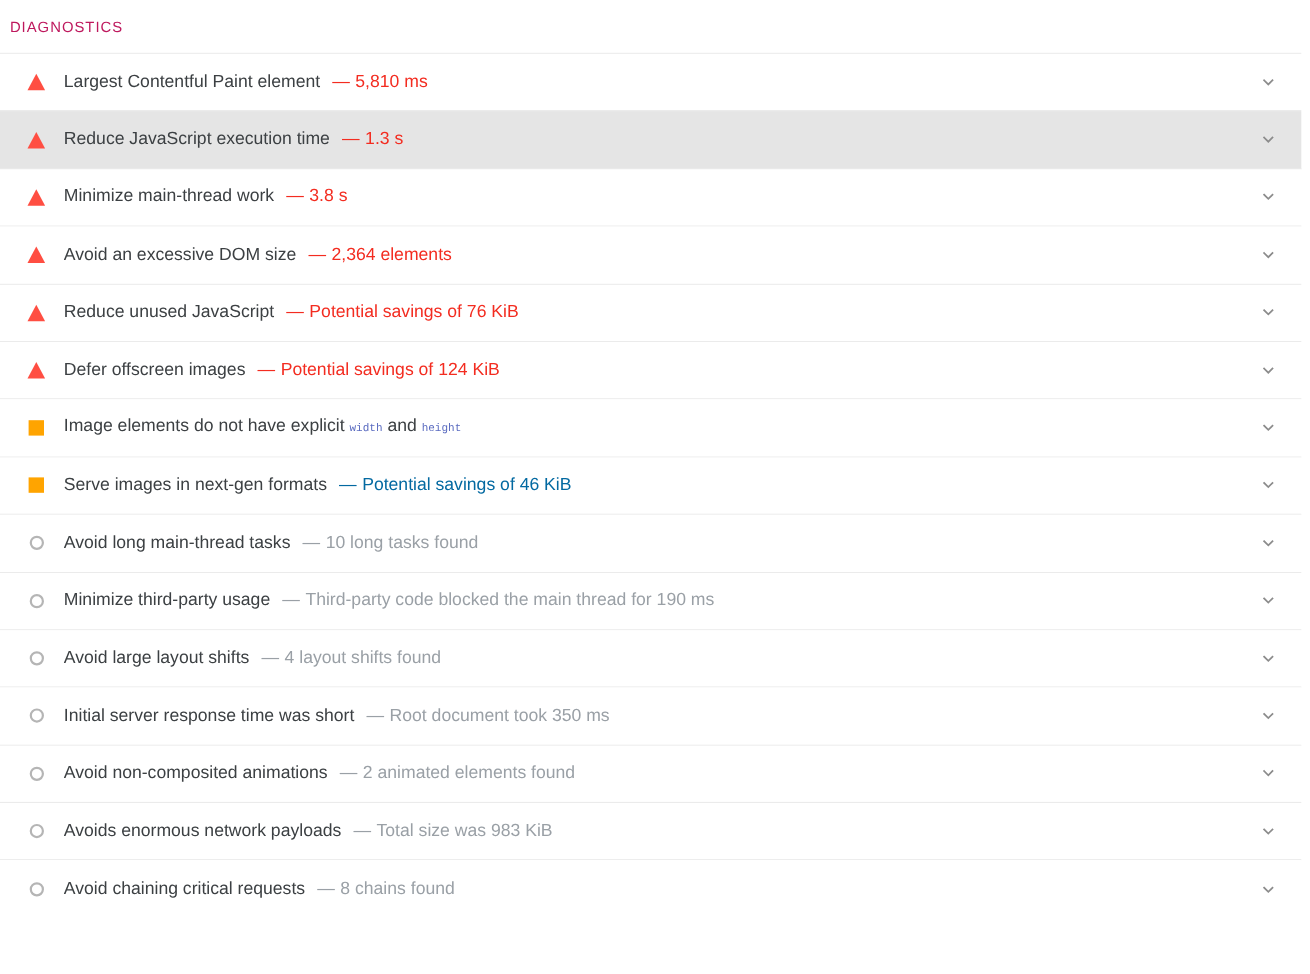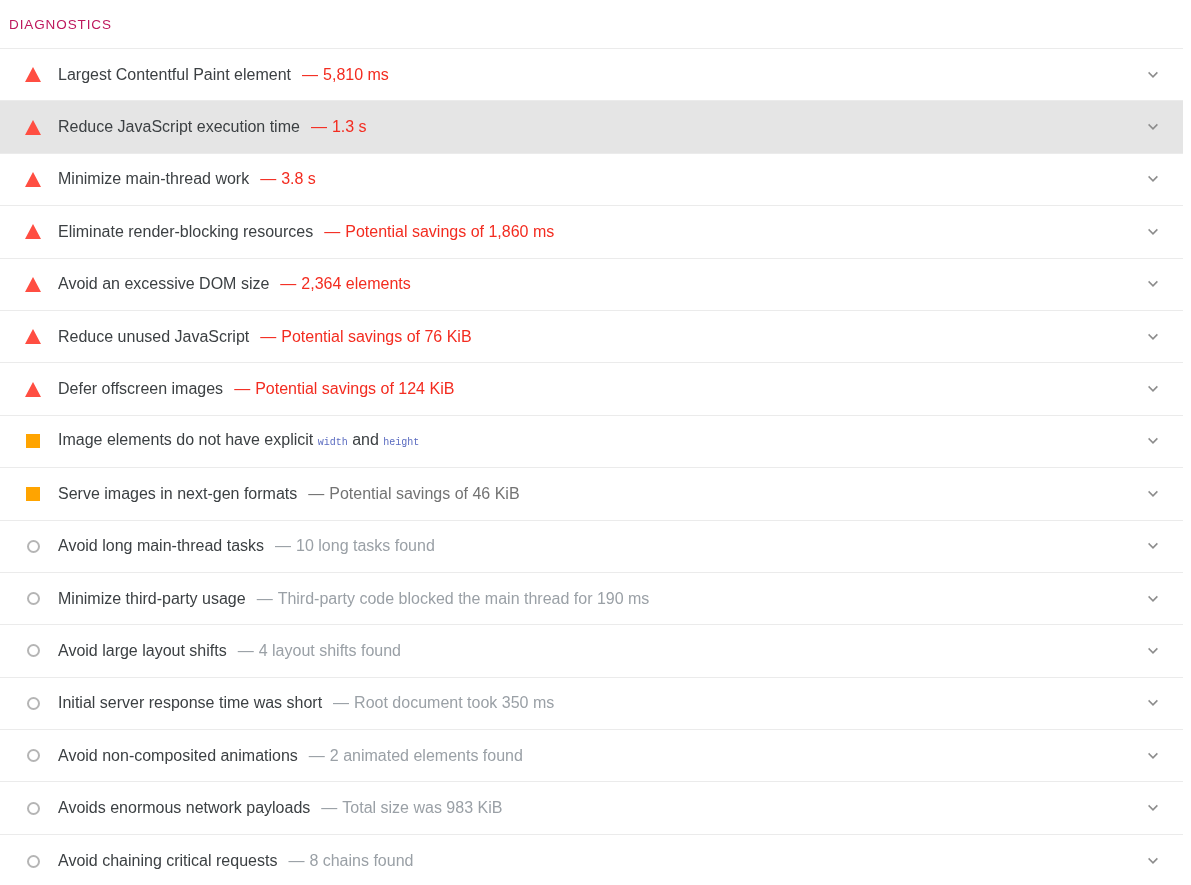--- a/index.html
+++ b/index.html
@@ -115,21 +115,21 @@
   .audit-value {
     font-size: 16px;
     line-height: 22px;
     margin-left: 11px;
     font-weight: 400;
   }
   .audit-value .dash {
     margin-right: 5px;
   }
   .sev-fail   { color: #f32c20; }
-  .sev-average{ color: #737373; }
+  .sev-average{ color: #0369a1; }
   .sev-pass   { color: #9aa0a6; }
 
   
   .chevron-cell {
     flex: 0 0 auto;
     width: 60px;
     height: 100%;
     display: flex;
     align-items: center;
     justify-content: center;
@@ -198,36 +198,20 @@
               <path d="M3.2 5 L7 8.8 L10.8 5" fill="none" stroke="#8c8c8c" stroke-width="1.6" stroke-linecap="square"></path>
             </svg>
           </span>
         </span>
       </div>
       <div class="audit-row">
         <span class="status-icon">
           <span class="icon-fail-triangle"></span>
         </span>
         <span class="audit-text">
-          <span class="audit-title"><span>Eliminate render-blocking resources</span></span>
-          <span class="audit-value sev-fail"><span class="dash">—</span><span>Potential savings of 1,860 ms</span></span>
-        </span>
-        <span class="chevron-cell">
-          <span class="chevron-icon">
-            <svg width="14" height="14" viewBox="0 0 14 14">
-              <path d="M3.2 5 L7 8.8 L10.8 5" fill="none" stroke="#8c8c8c" stroke-width="1.6" stroke-linecap="square"></path>
-            </svg>
-          </span>
-        </span>
-      </div>
-      <div class="audit-row">
-        <span class="status-icon">
-          <span class="icon-fail-triangle"></span>
-        </span>
-        <span class="audit-text">
           <span class="audit-title"><span>Avoid an excessive DOM size</span></span>
           <span class="audit-value sev-fail"><span class="dash">—</span><span>2,364 elements</span></span>
         </span>
         <span class="chevron-cell">
           <span class="chevron-icon">
             <svg width="14" height="14" viewBox="0 0 14 14">
               <path d="M3.2 5 L7 8.8 L10.8 5" fill="none" stroke="#8c8c8c" stroke-width="1.6" stroke-linecap="square"></path>
             </svg>
           </span>
         </span>

